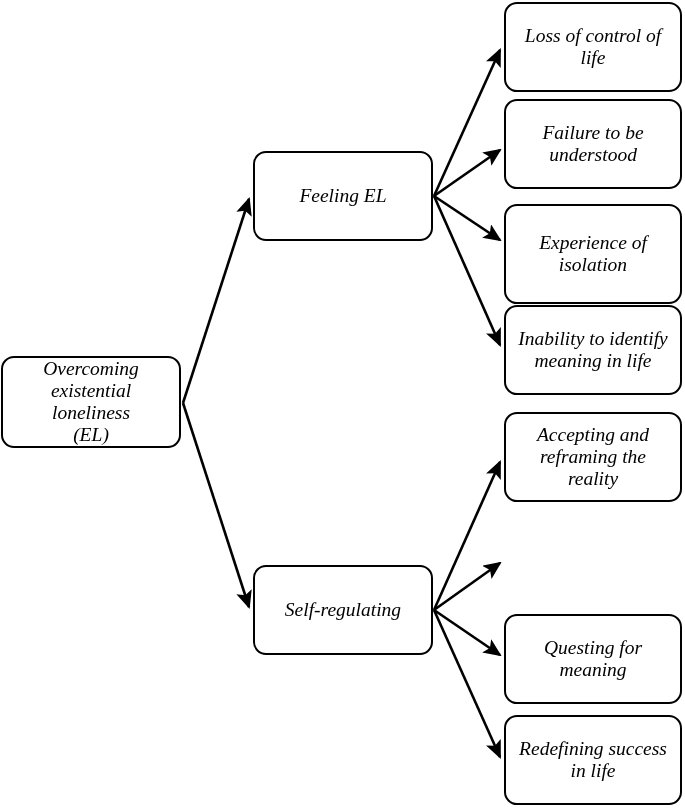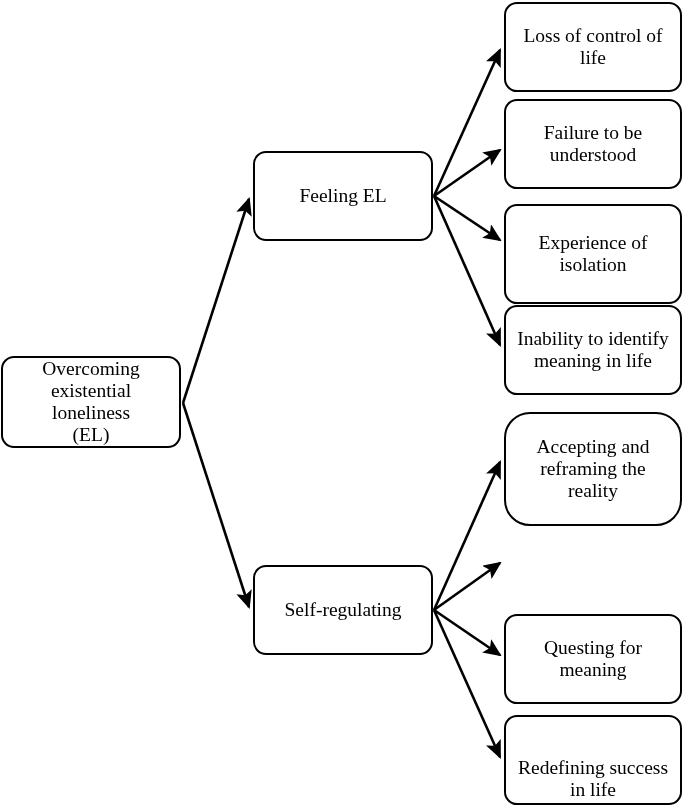--- a/index.html
+++ b/index.html
@@ -33,20 +33,21 @@
     border: 2.6px solid #000000;
     border-radius: 13px;
     display: flex;
     align-items: center;
     justify-content: center;
     text-align: center;
     color: #000000;
     line-height: 1.14;
     padding: 2px 7px;
     z-index: 2;
+    font-style: italic;
   }
   .node-label {
     display: block;
     white-space: pre-line;
   }
   .node.root      { font-size: 19.5px; }
   .node.branch    { font-size: 19.5px; }
   .node.leaf      { font-size: 19.5px; }
 </style>
 </head>
@@ -102,29 +103,29 @@
   <div class="node leaf" style="left:504px; top:204px; width:178px; height:100px;">
     <span class="node-label">Experience of
 isolation</span>
   </div>
 
   <div class="node leaf" style="left:504px; top:305px; width:178px; height:90px;">
     <span class="node-label">Inability to identify
 meaning in life</span>
   </div>
 
-  <div class="node leaf" style="left:504px; top:412px; width:178px; height:114px;border-radius:26px;">
+  <div class="node leaf" style="left:504px; top:412px; width:178px; height:90px;">
     <span class="node-label">Accepting and
 reframing the reality</span>
   </div>
 
 
   <div class="node leaf" style="left:504px; top:614px; width:178px; height:90px;">
     <span class="node-label">Questing for
 meaning</span>
   </div>
 
-  <div class="node leaf" style="left:504px; top:715px; width:178px; height:90px;align-items:flex-end;">
+  <div class="node leaf" style="left:504px; top:715px; width:178px; height:90px;">
     <span class="node-label">Redefining success
 in life</span>
   </div>
 
 </div>
 
 </body></html>

